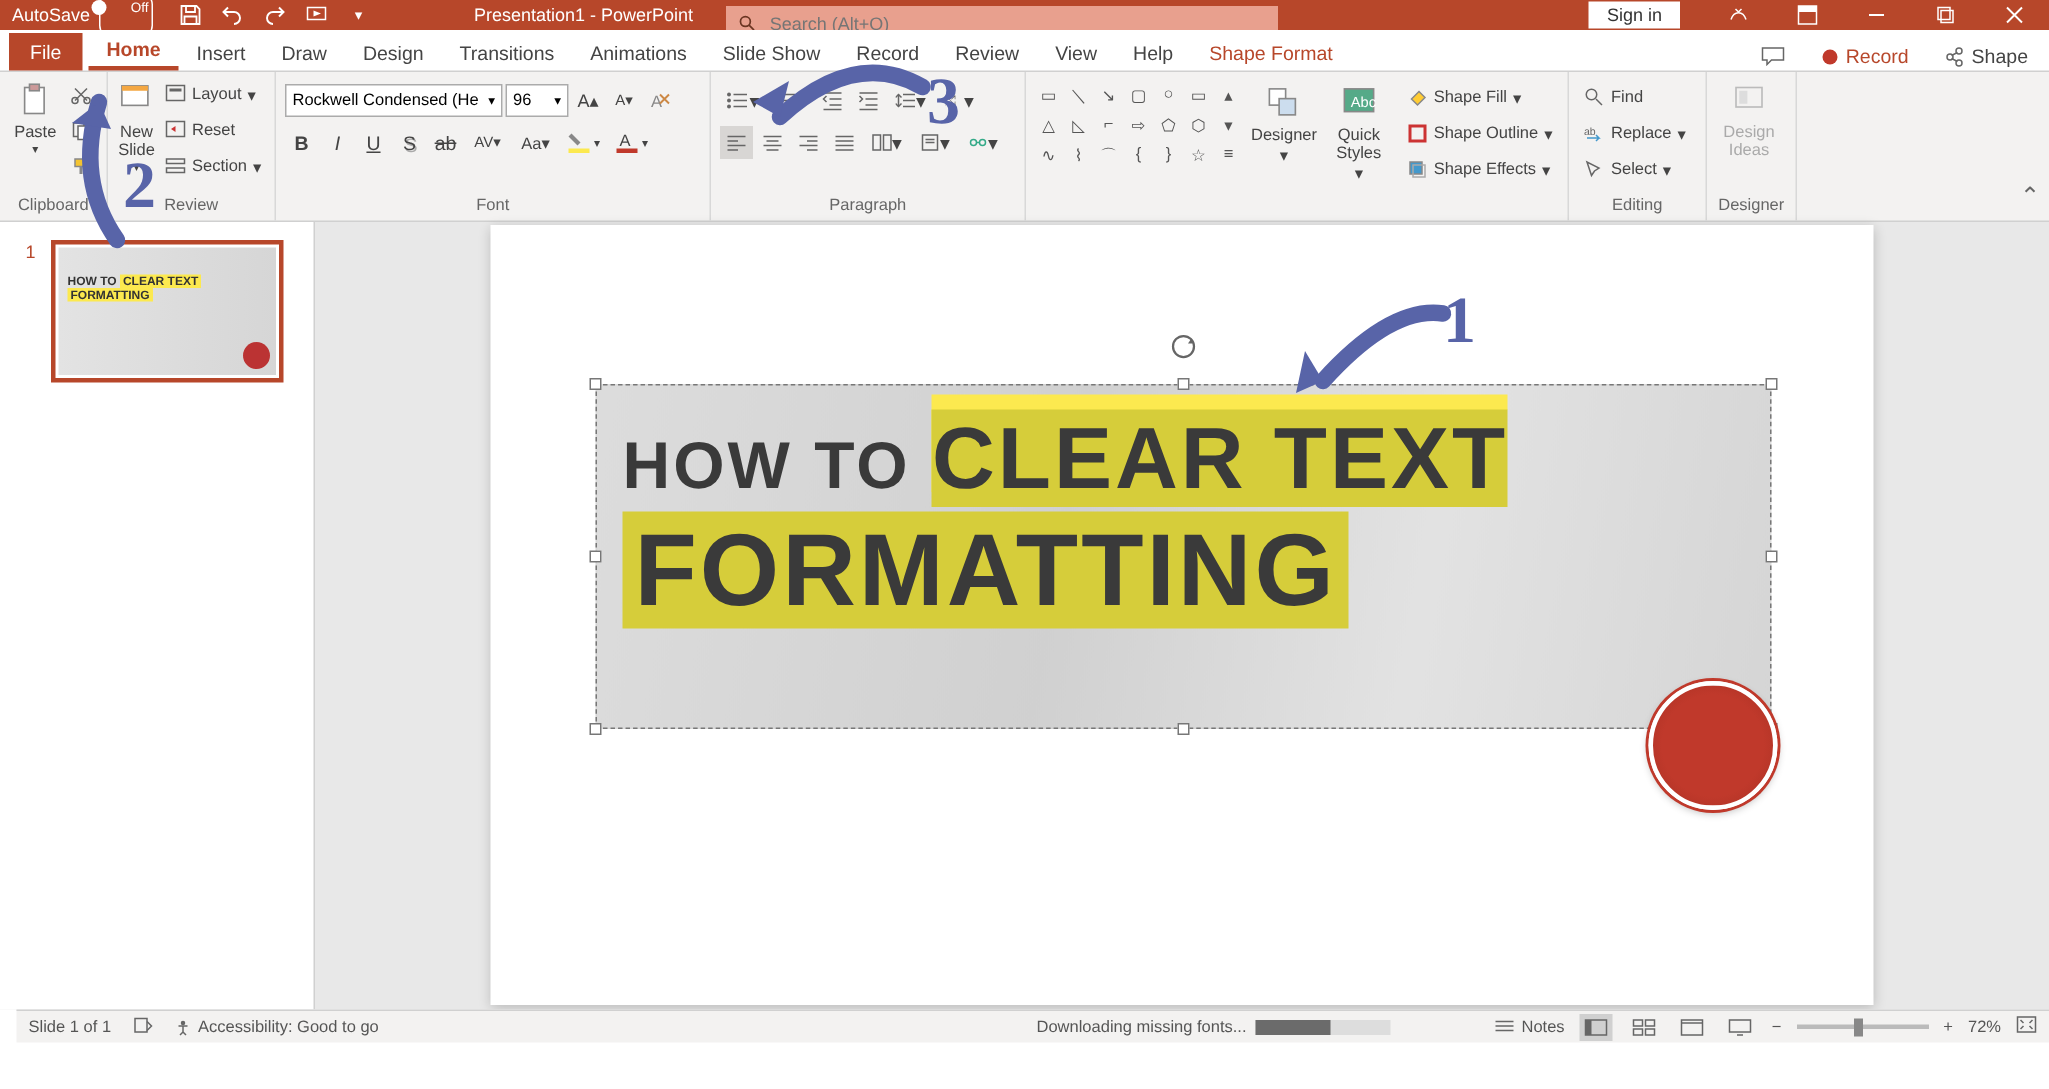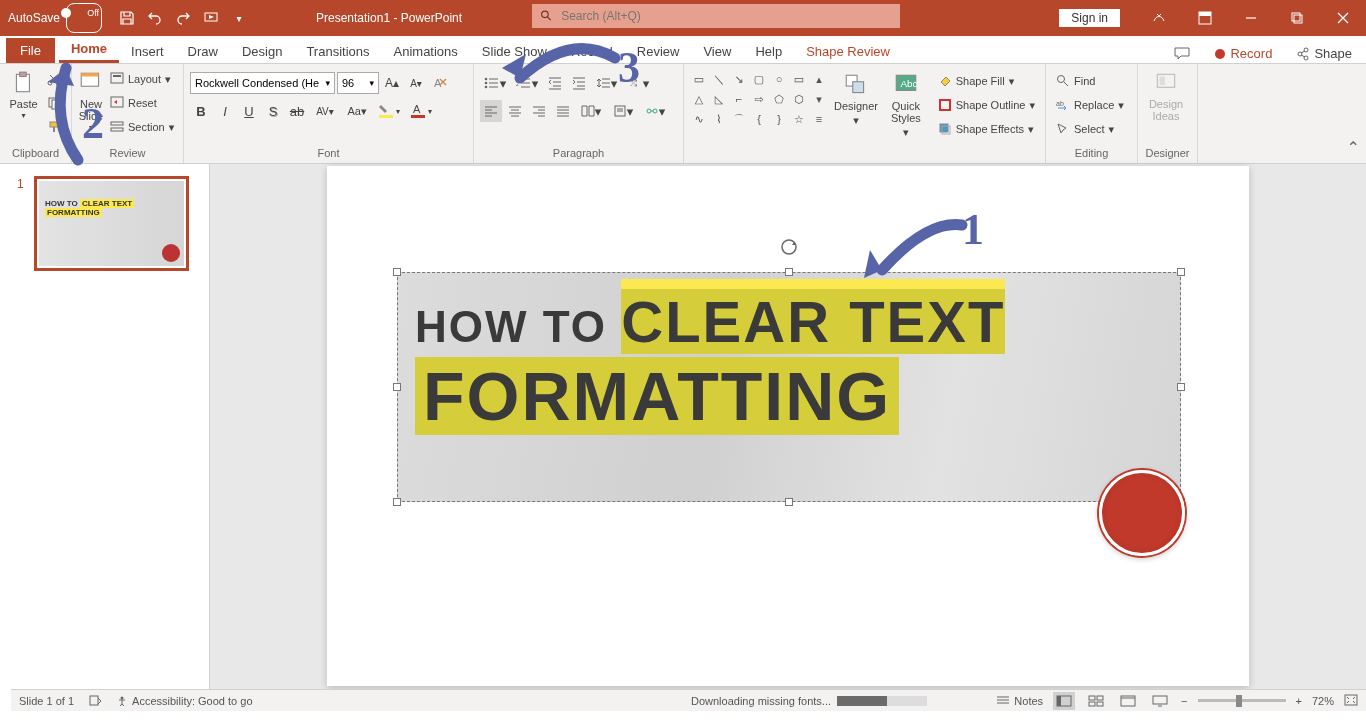--- a/index.html
+++ b/index.html
@@ -1,24 +1,24 @@
 <!DOCTYPE html>
 <html><head>
 <meta charset="utf-8">
 <style>
 *{box-sizing:border-box;margin:0;padding:0;font-family:"Segoe UI",Arial,sans-serif;}
 html,body{width:1366px;height:726px;overflow:hidden;background:#fff;}
-.titlebar{height:36px;background:#B7472A;display:flex;align-items:center;color:#fff;font-size:12px;position:relative;}
+.titlebar{height:20px;background:#B7472A;display:flex;align-items:center;color:#fff;font-size:12px;position:relative;}
 .autosave{display:flex;align-items:center;gap:6px;padding:0 8px;}
 .toggle{width:36px;height:16px;border:1px solid #fff;border-radius:8px;display:flex;align-items:flex-end;padding:14px 2px;font-size:9px;justify-content:flex-end;color:#fff;}
 .toggle::before{content:"";width:10px;height:10px;border-radius:50%;background:#fff;position:relative;left:-16px;}
 .qat{display:flex;gap:10px;padding:0 8px;}
 .qat-btn{width:18px;height:18px;display:flex;align-items:center;justify-content:center;cursor:pointer;}
 .title-center{position:absolute;left:316px;font-size:12px;}
-.search-box{position:absolute;left:532px;width:368px;height:24px;background:#E8A08E;display:flex;align-items:center;padding:0 8px;gap:8px;top:4px;}
+.search-box{position:absolute;left:484px;width:368px;height:24px;background:#E8A08E;display:flex;align-items:center;padding:0 8px;gap:8px;top:4px;}
 .search-box input{background:transparent;border:none;color:#4a2318;font-size:12px;width:100%;outline:none;}
 .right-buttons{position:absolute;right:0;display:flex;align-items:center;gap:0;height:32px;}
 .signin{background:#fff;color:#333;font-size:12px;padding:2px 12px;margin-right:16px;}
 .win-btn{width:46px;height:32px;display:flex;align-items:center;justify-content:center;cursor:pointer;}
 .tabbar{height:28px;background:#fff;display:flex;align-items:flex-end;padding:0 6px;border-bottom:1px solid #d0d0d0;position:relative;}
 .tab{padding:4px 12px;font-size:13px;color:#444;cursor:pointer;}
 .tab.file{background:#B7472A;color:#fff;padding:5px 14px;margin-right:4px;}
 .tab.active{color:#B7472A;border-bottom:3px solid #B7472A;font-weight:600;}
 .tab.shapefmt{color:#B7472A;}
 .tabright{position:absolute;right:6px;display:flex;gap:8px;align-items:center;}
@@ -155,21 +155,21 @@
   <div class="tab">Insert</div>
   <div class="tab">Draw</div>
   <div class="tab">Design</div>
   <div class="tab">Transitions</div>
   <div class="tab">Animations</div>
   <div class="tab">Slide Show</div>
   <div class="tab">Record</div>
   <div class="tab">Review</div>
   <div class="tab">View</div>
   <div class="tab">Help</div>
-  <div class="tab shapefmt">Shape Review</div>
+  <div class="tab shapefmt">Shape Format</div>
   <div class="tabright">
     <span class="tabright-btn">
         <svg width="16" height="14" viewBox="0 0 16 14">
           <path fill="none" stroke="#666" d="M1 1h14v8H7l-3 3V9H1z"></path>
         </svg>
       </span>
     <span class="tabright-btn record">
         <svg width="12" height="12">
           <circle cx="6" cy="6" r="5" fill="#c0392b"></circle>
         </svg>

